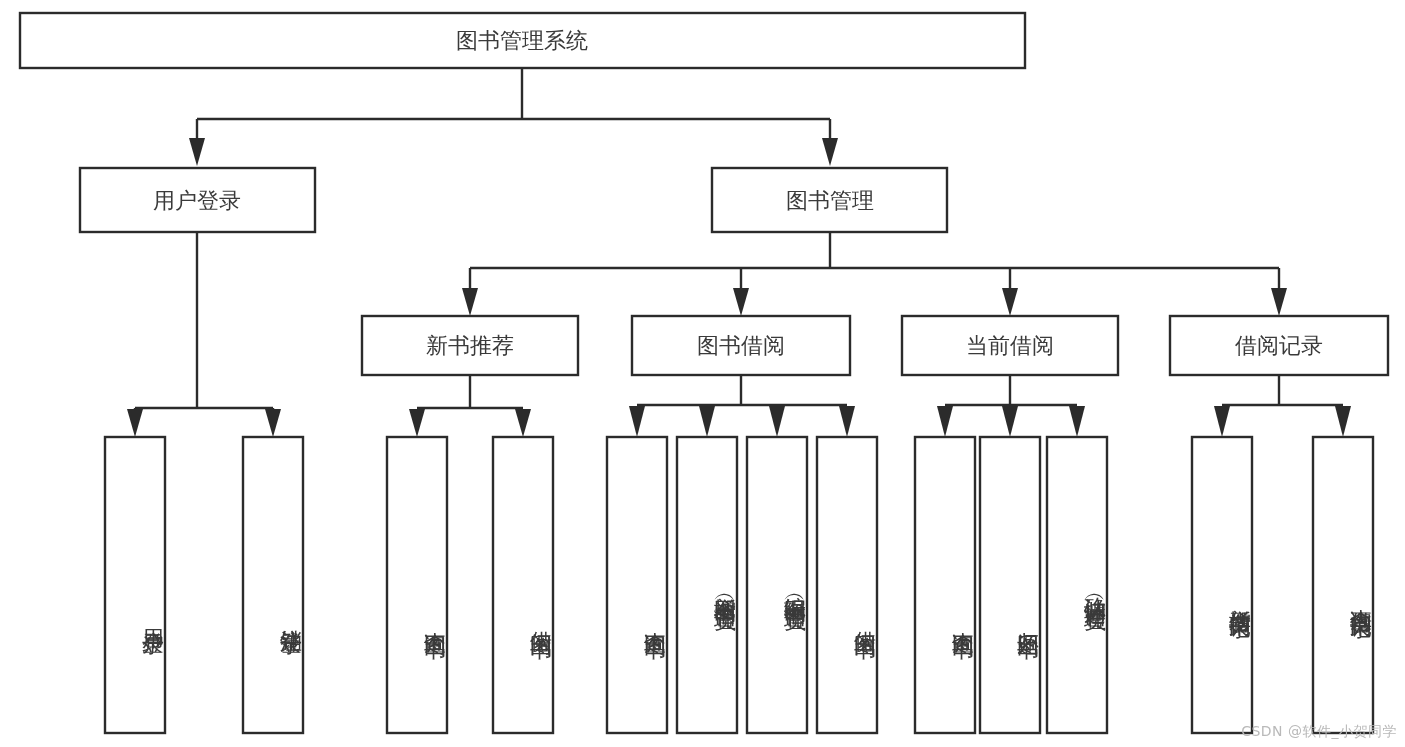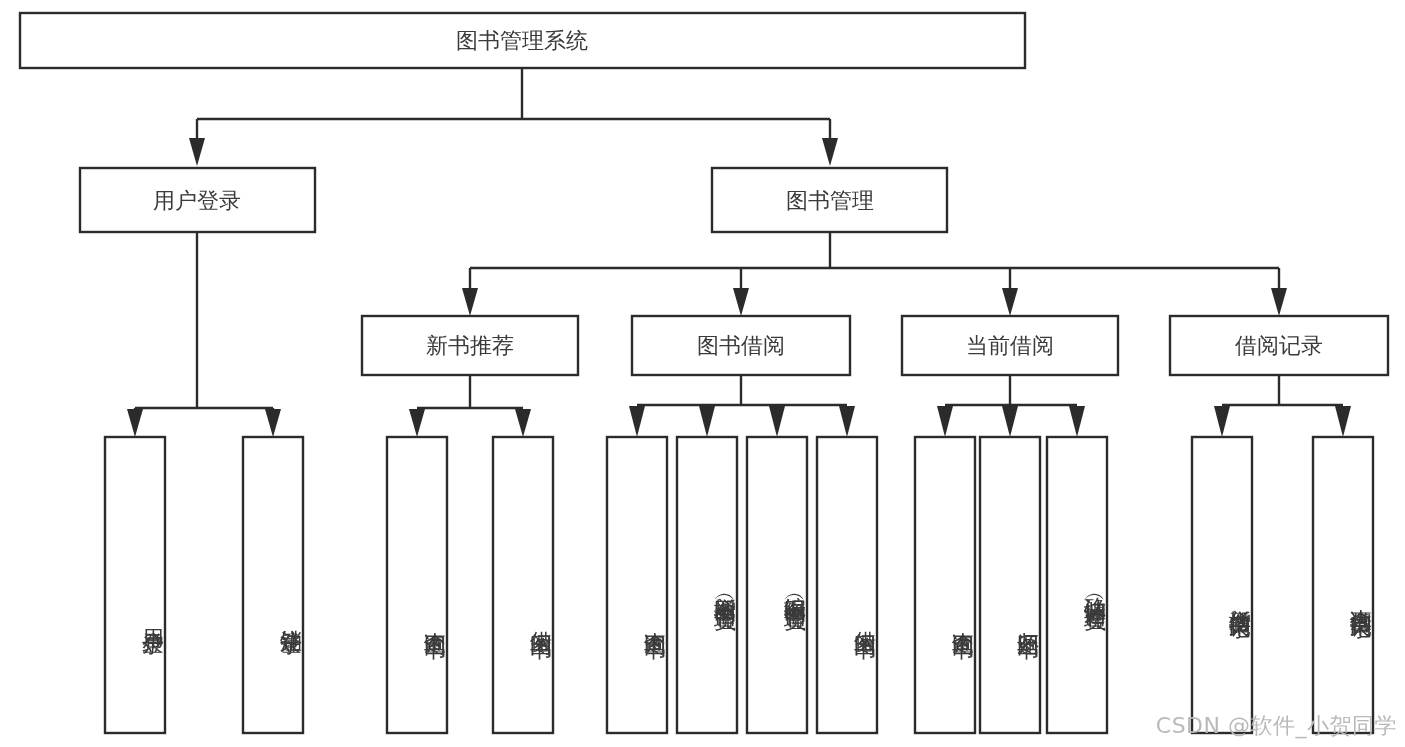--- a/index.html
+++ b/index.html
@@ -65,21 +65,21 @@
     align-items: flex-start;
     justify-content: center;
     pointer-events: none;
     user-select: none;
   }
   .watermark {
     position: absolute;
     right: 8px;
     bottom: 6px;
     font-family: "DejaVu Sans", "Liberation Sans", sans-serif;
-    font-size: 22px;
+    font-size: 14px;
     color: #b9b9b9;
     letter-spacing: 0.5px;
     white-space: nowrap;
   }
 </style>
 </head>
 <body>
 
 <div id="diagram-root">
 

